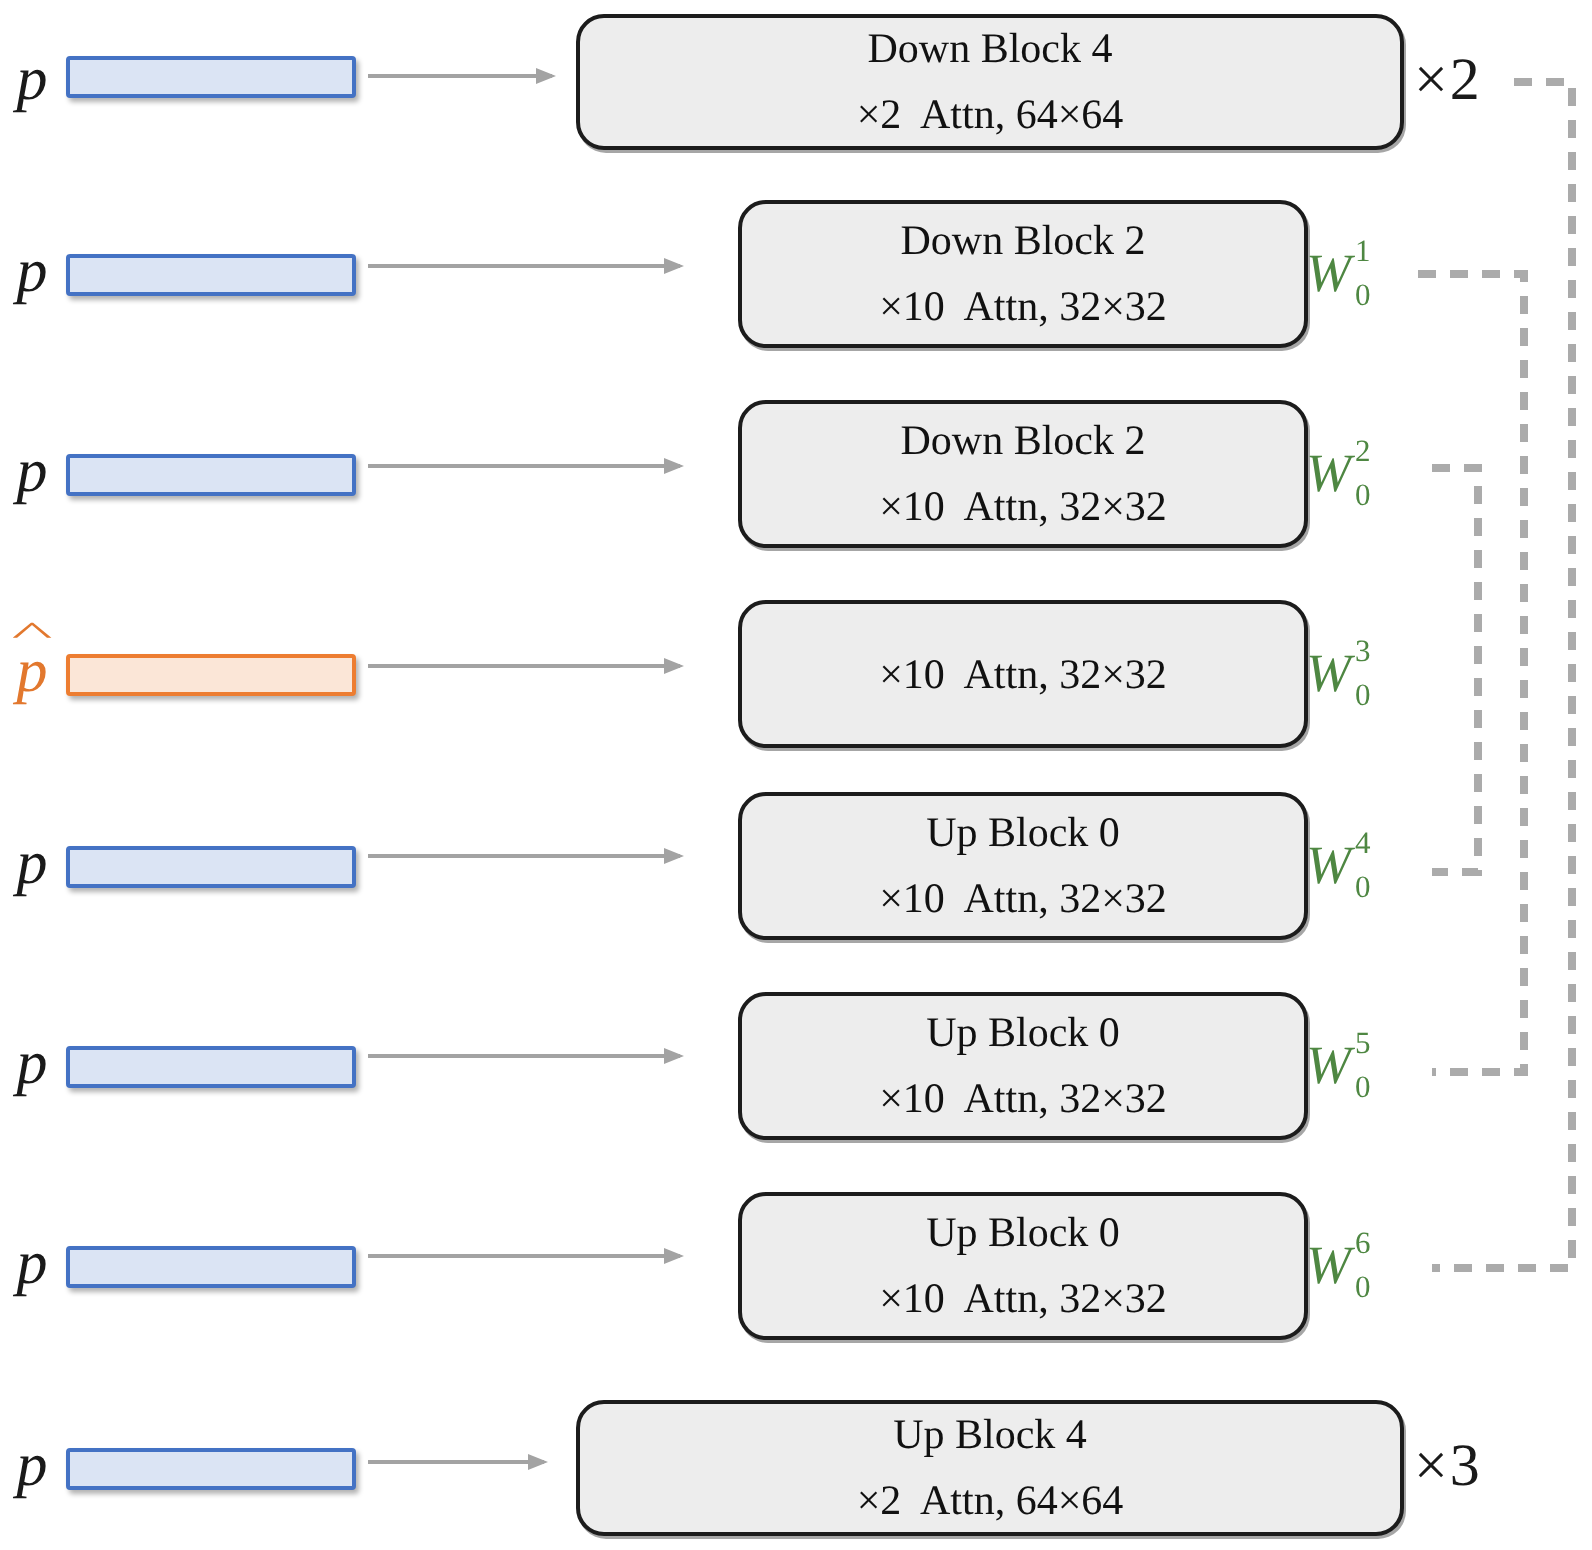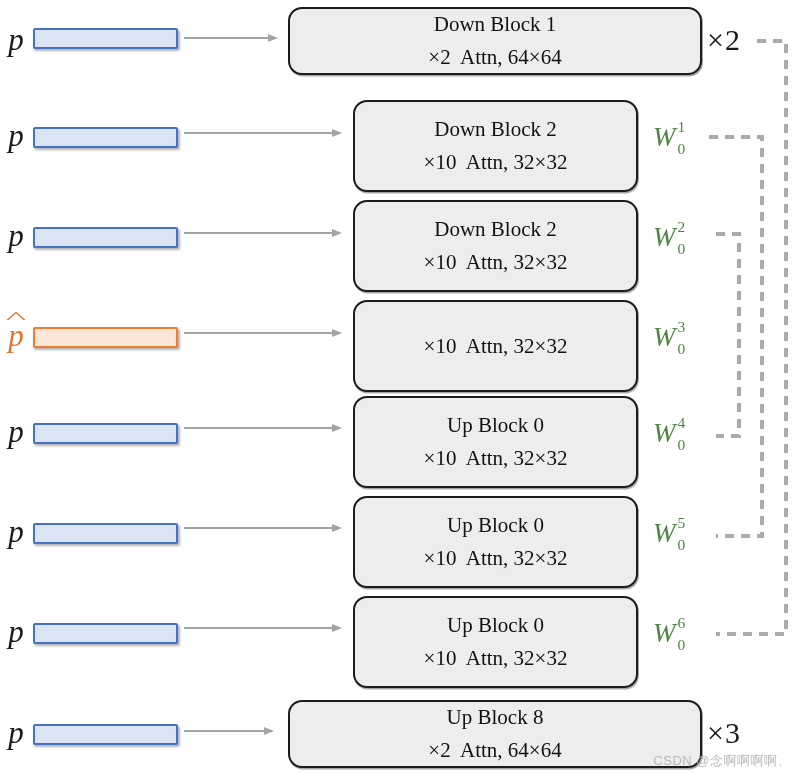--- a/index.html
+++ b/index.html
@@ -35,21 +35,21 @@
   .bar.blue{background:#dbe4f4;border:2px solid #4472c4;}
   .bar.orange{background:#fbe6d7;border:2px solid #ed7d31;}
 
   
   .block{
     position:absolute;box-sizing:border-box;
     background:#ededed;border:2.5px solid #1c1c1c;border-radius:14px;
     display:flex;flex-direction:column;justify-content:center;align-items:center;
     box-shadow:1px 1.5px 0 rgba(0,0,0,0.35);
   }
-  .block.narrow{left:353px;width:285px;top:-37px;height:92px;justify-content:center;}
+  .block.narrow{left:369px;width:285px;top:-37px;height:74px;justify-content:center;}
   .block.wide{left:288px;width:414px;top:-34px;height:68px;}
   .block-title,.block-sub{
     font-size:21px;color:#111;line-height:1.55;white-space:pre;text-align:center;
   }
 
   
   .mult{
     position:absolute;left:707px;top:0;transform:translateY(-52%);
     font-size:30px;color:#1a1a1a;line-height:1;letter-spacing:1px;
   }
@@ -97,21 +97,21 @@
       <path d="M757,41 H786 V634 H716"></path>
       <path d="M709,137 H762 V536 H716"></path>
       <path d="M716,234 H739 V436 H716"></path>
     </g>
   </svg>
 
   <div class="row" style="top:41px">
     <div class="p-label"><span>p</span></div>
     <div class="bar blue" style="top:-13px"></div>
     <div class="block wide">
-      <div class="block-title">Down Block 1</div>
+      <div class="block-title">Down Block 4</div>
       <div class="block-sub">×2  Attn, 64×64</div>
     </div>
     <div class="mult">×2</div>
   </div>
 
   <div class="row" style="top:137px">
     <div class="p-label"><span>p</span></div>
     <div class="bar blue"></div>
     <div class="block narrow">
       <div class="block-title">Down Block 2</div>
@@ -202,20 +202,19 @@
           <span>6</span>
           <span>0</span>
         </span>
     </div>
   </div>
 
   <div class="row" style="top:734px">
     <div class="p-label"><span>p</span></div>
     <div class="bar blue"></div>
     <div class="block wide">
-      <div class="block-title">Up Block 8</div>
+      <div class="block-title">Up Block 4</div>
       <div class="block-sub">×2  Attn, 64×64</div>
     </div>
     <div class="mult">×3</div>
   </div>
 
-  <div class="watermark">CSDN @念啊啊啊啊、</div>
 </div>
 
 </body></html>

